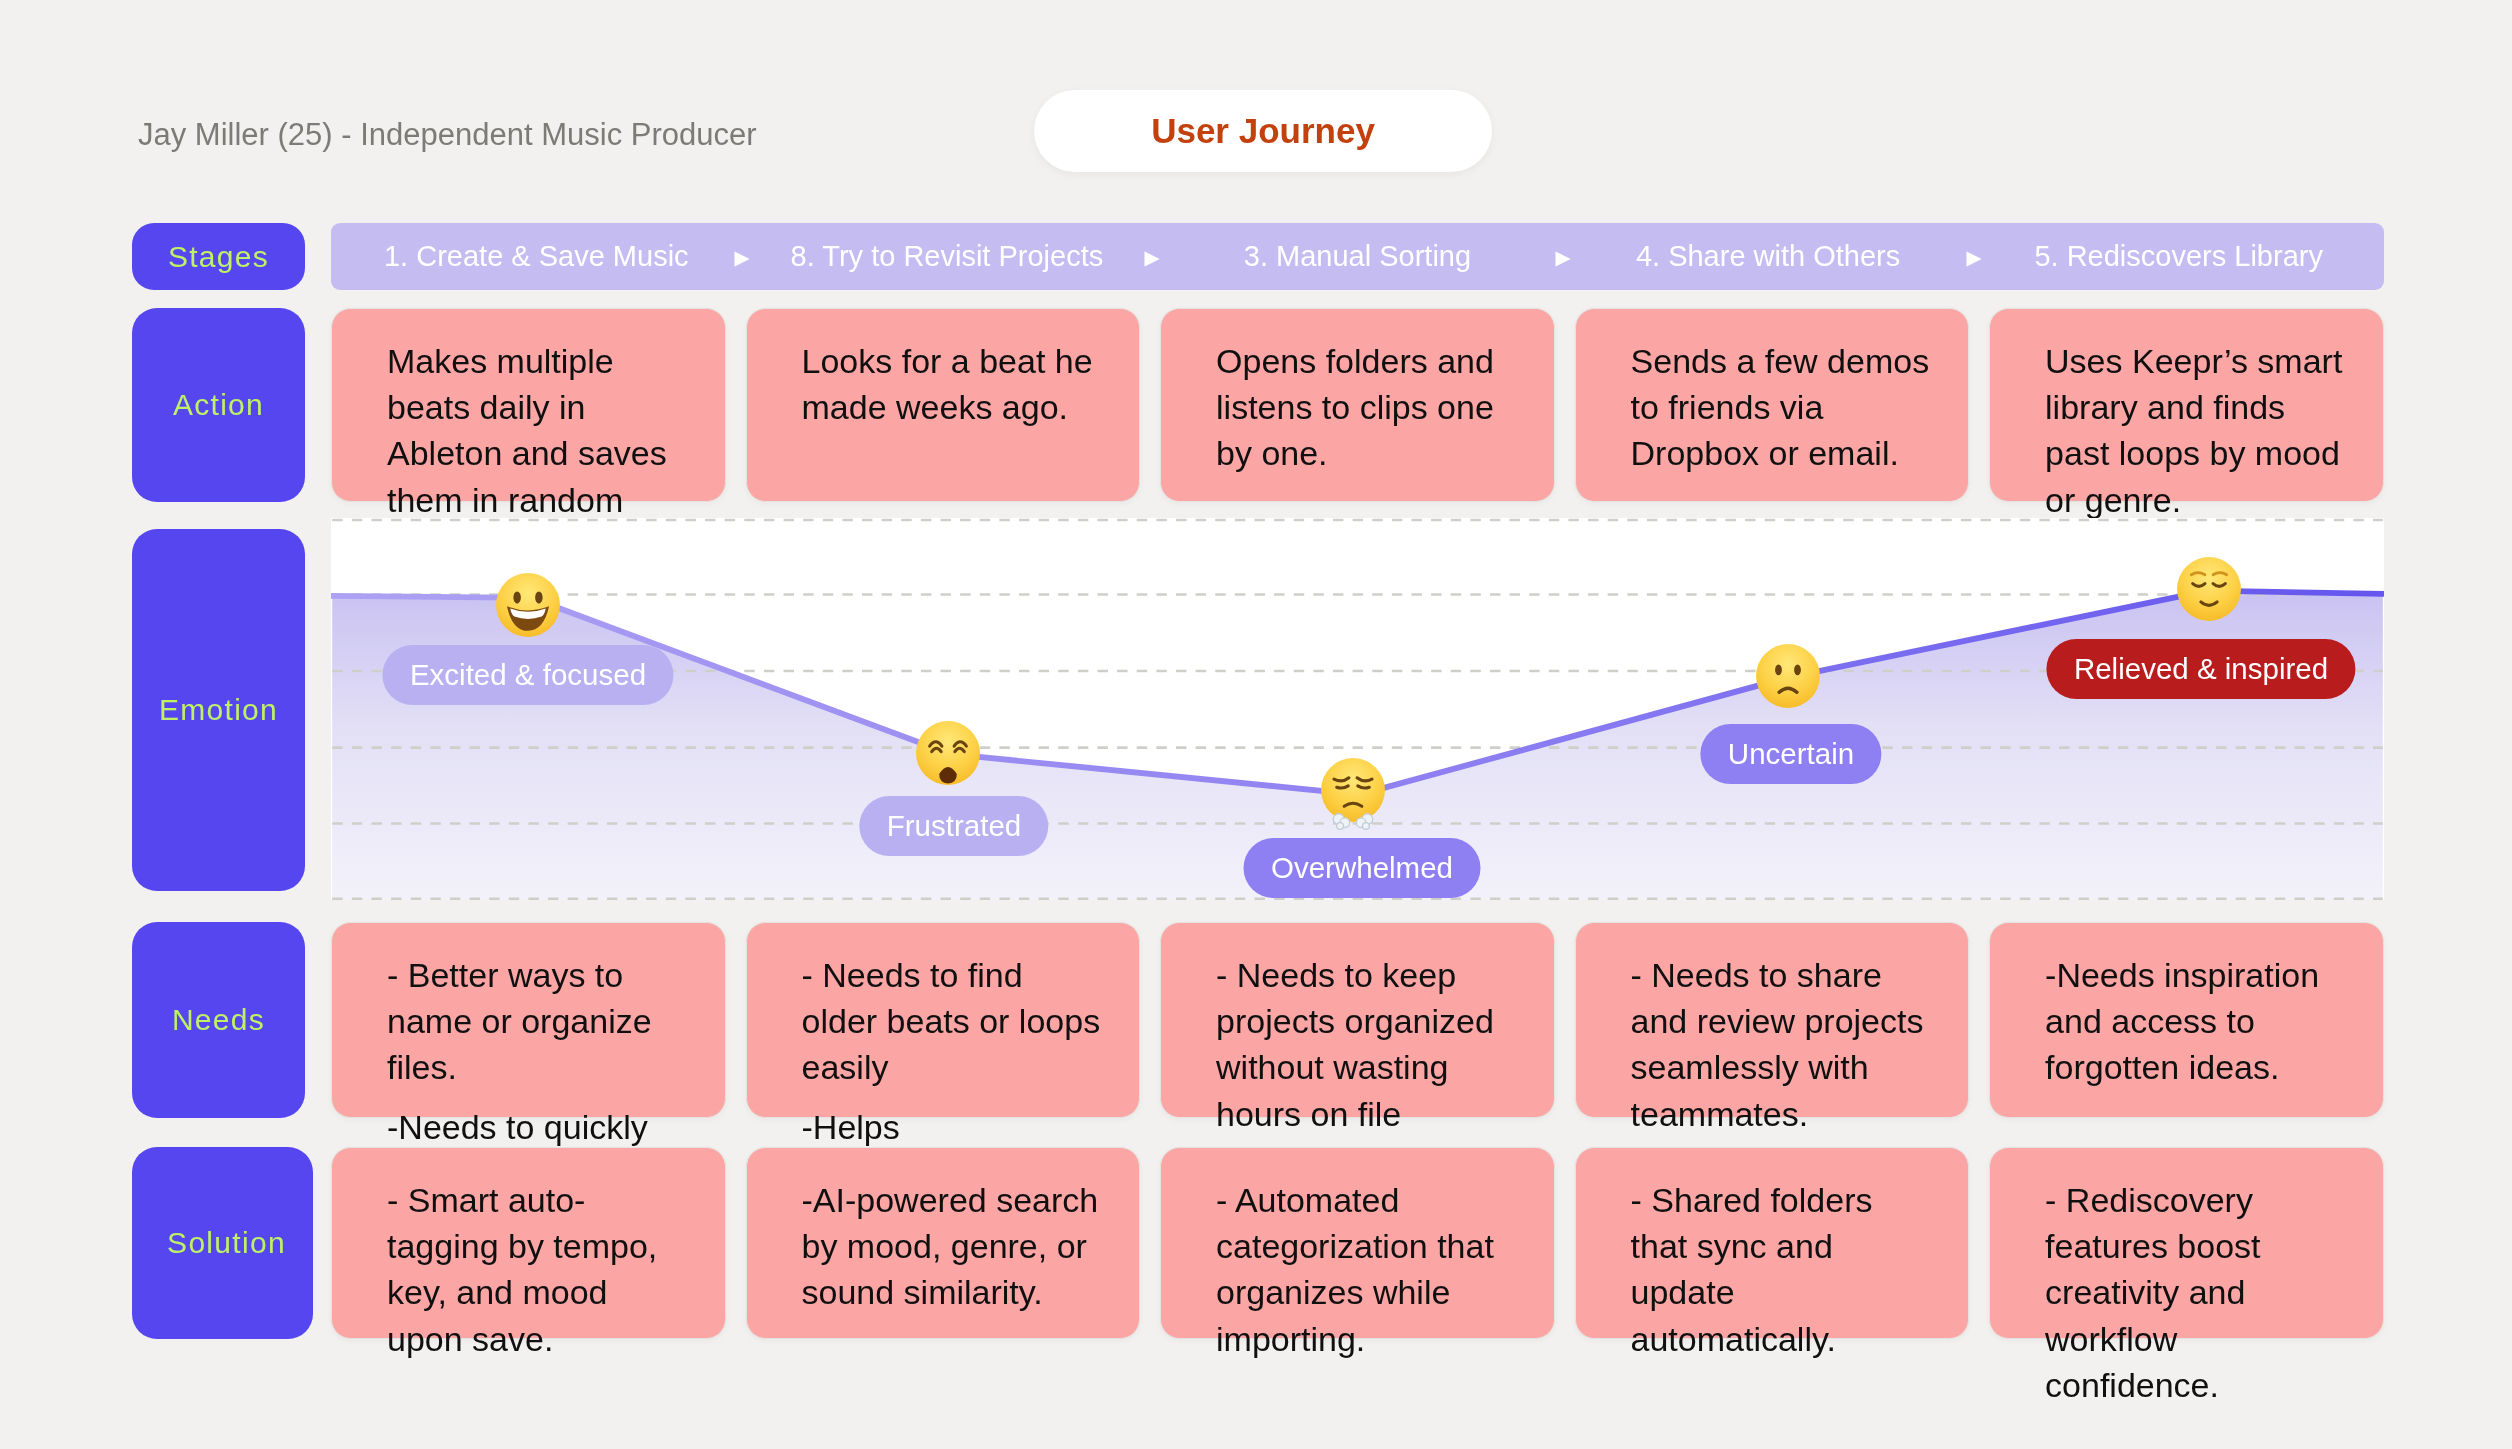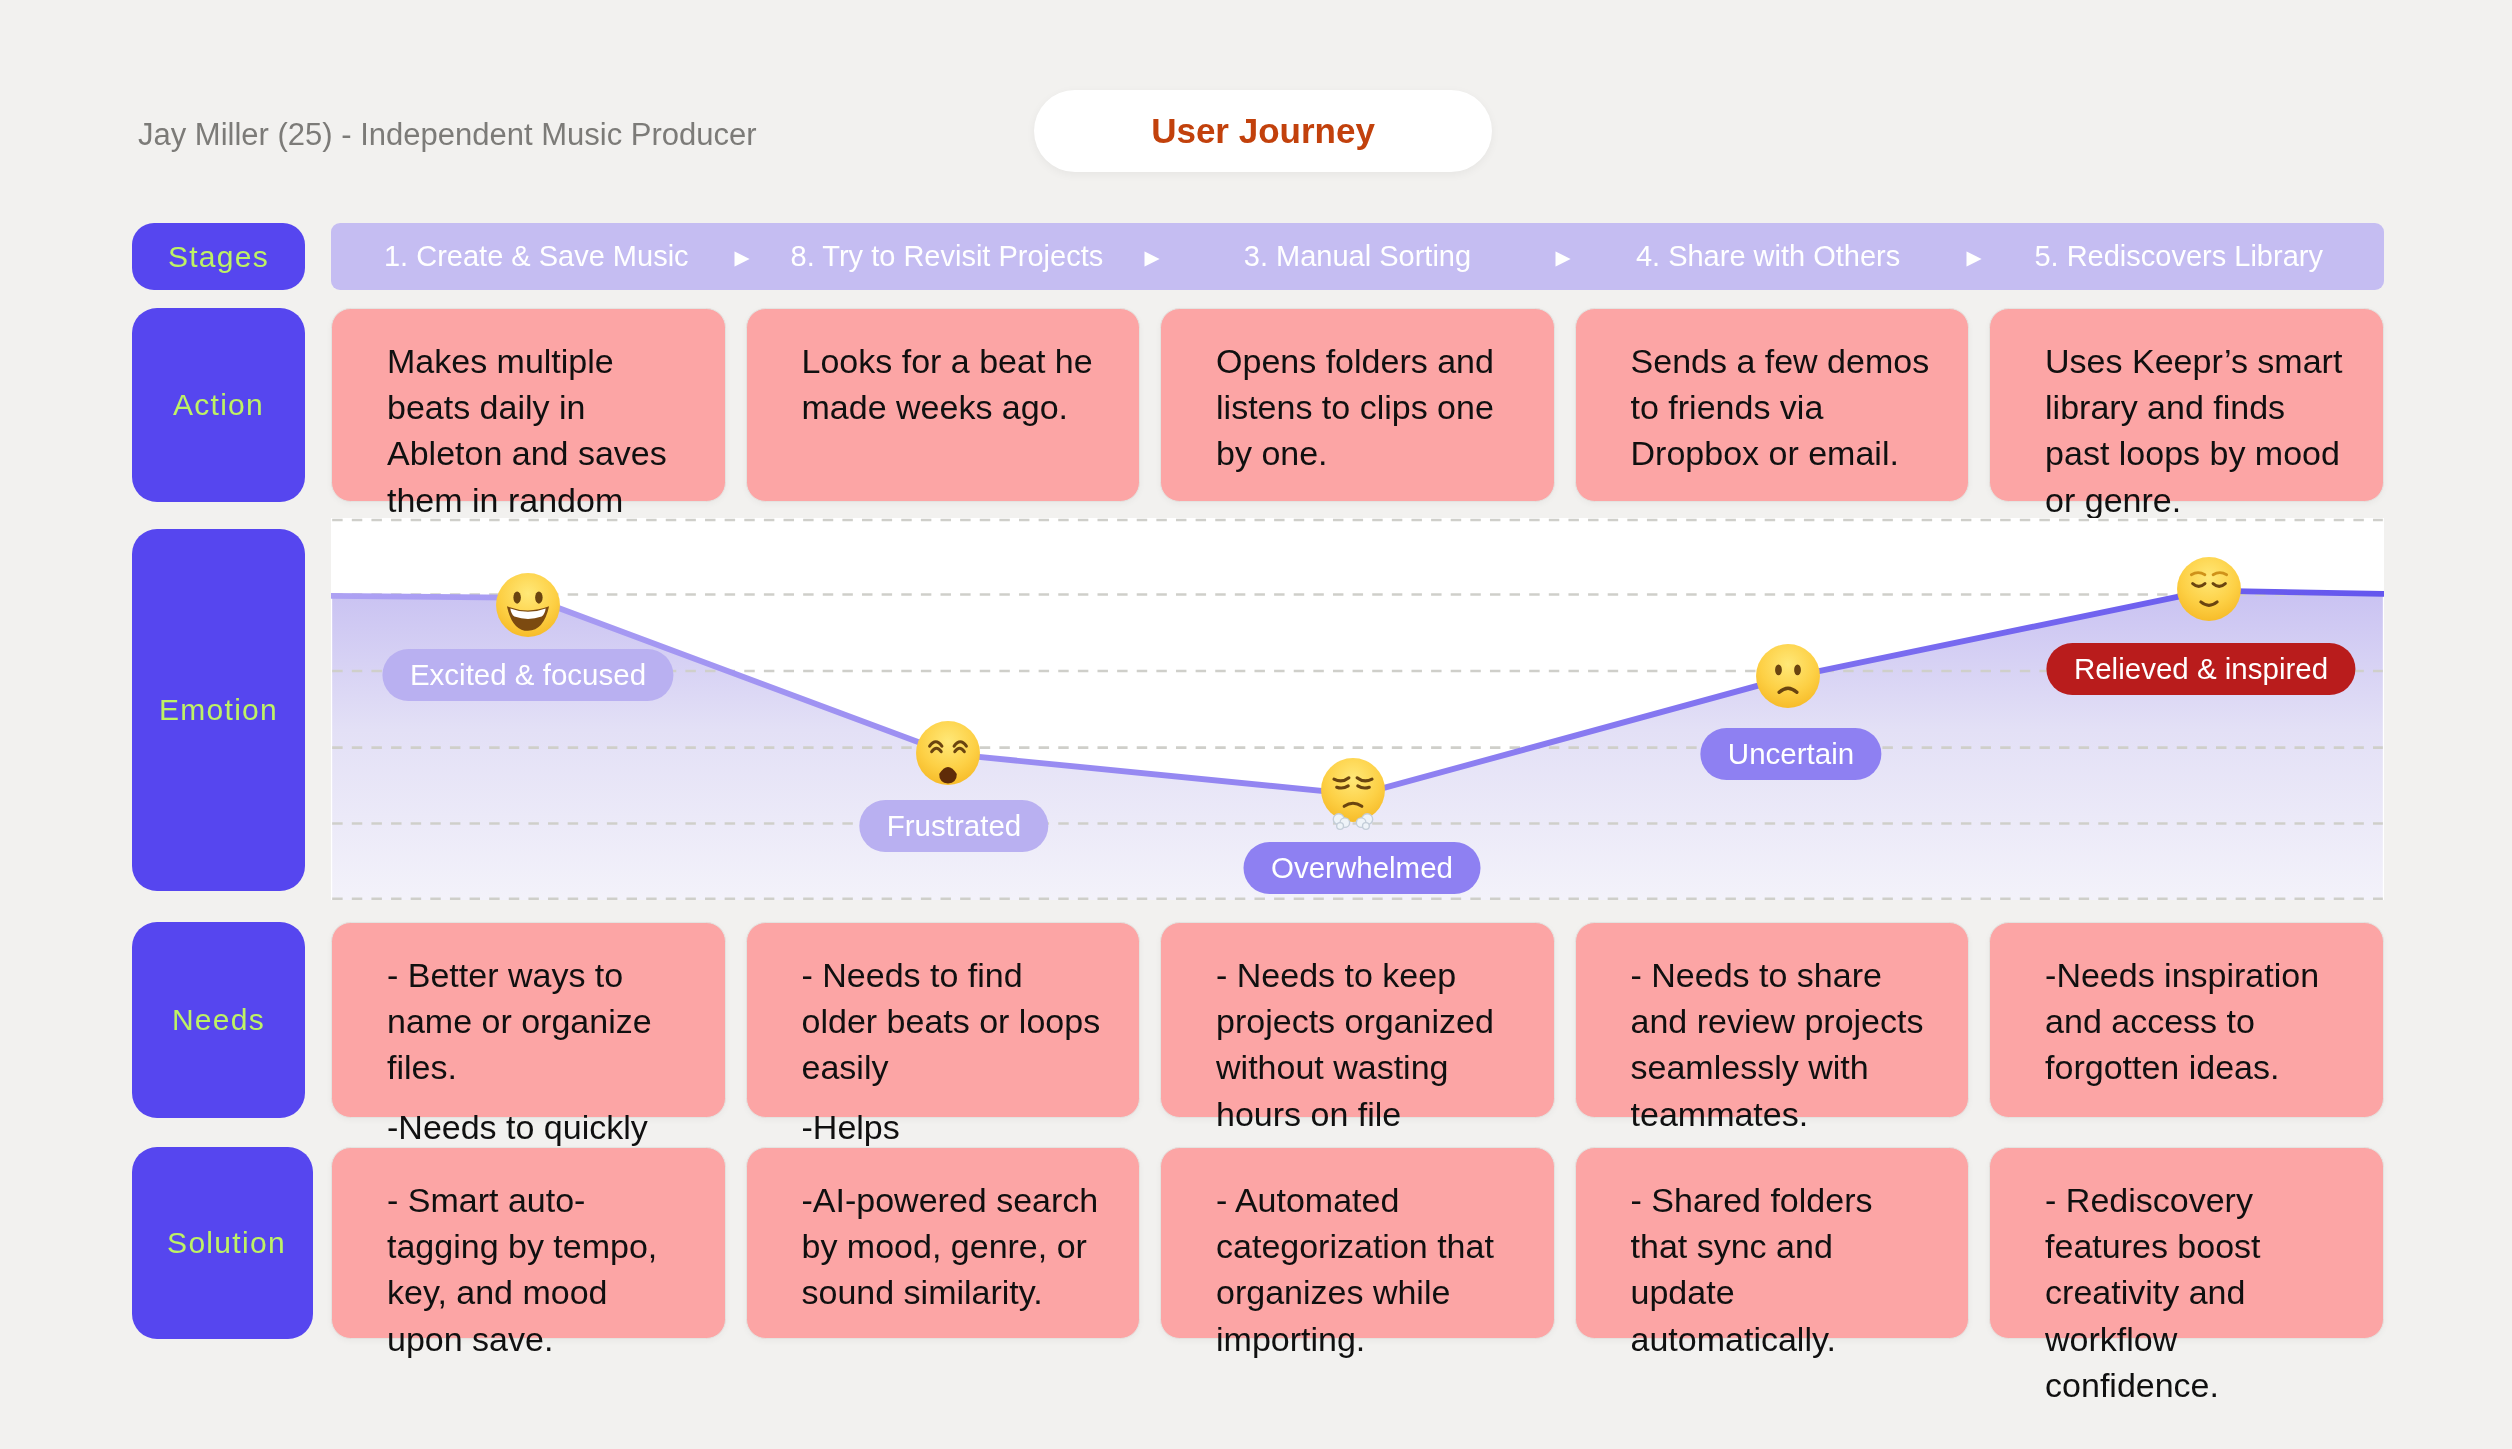--- a/index.html
+++ b/index.html
@@ -32,21 +32,21 @@
   .cards-row{position:absolute;left:331px;width:2053px;display:flex;gap:19.6px;}
   .card{flex:1;box-sizing:border-box;background:#fca5a5;border:1.3px solid #e4e3e0;border-radius:19.6px;
     padding:29px 39px 19.6px 55px;box-shadow:0 2px 6.5px rgba(0,0,0,.04);
     font-size:34px;line-height:1.36;font-weight:500;color:#101010;}
   .card p{margin:0 0 13px 0;}
   .card p:empty{display:none;}
 
   
   .chart{position:absolute;left:331px;top:518px;width:2053px;height:382px;background:#ffffff;}
   .chart svg.graph{position:absolute;left:0;top:0;}
-  .chart-pill{position:absolute;transform:translate(-50%,-50%);height:52px;padding:0 27.5px;
+  .chart-pill{position:absolute;transform:translate(-50%,-50%);height:60px;padding:0 27.5px;
     border-radius:30px;display:flex;align-items:center;justify-content:center;
     color:#ffffff;font-size:29.5px;font-weight:500;white-space:nowrap;}
   .pill-light{background:#b9b0f1;}
   .pill-dark{background:#8e80f2;}
   .pill-darker{background:#b91c1c;}
   .emoji{position:absolute;width:68px;height:68px;transform:translate(-50%,-50%);}
   .emoji svg{width:100%;height:100%;overflow:visible;display:block;}
   .hidden-defs{position:absolute;width:0;height:0;}
 </style>
 </head>

